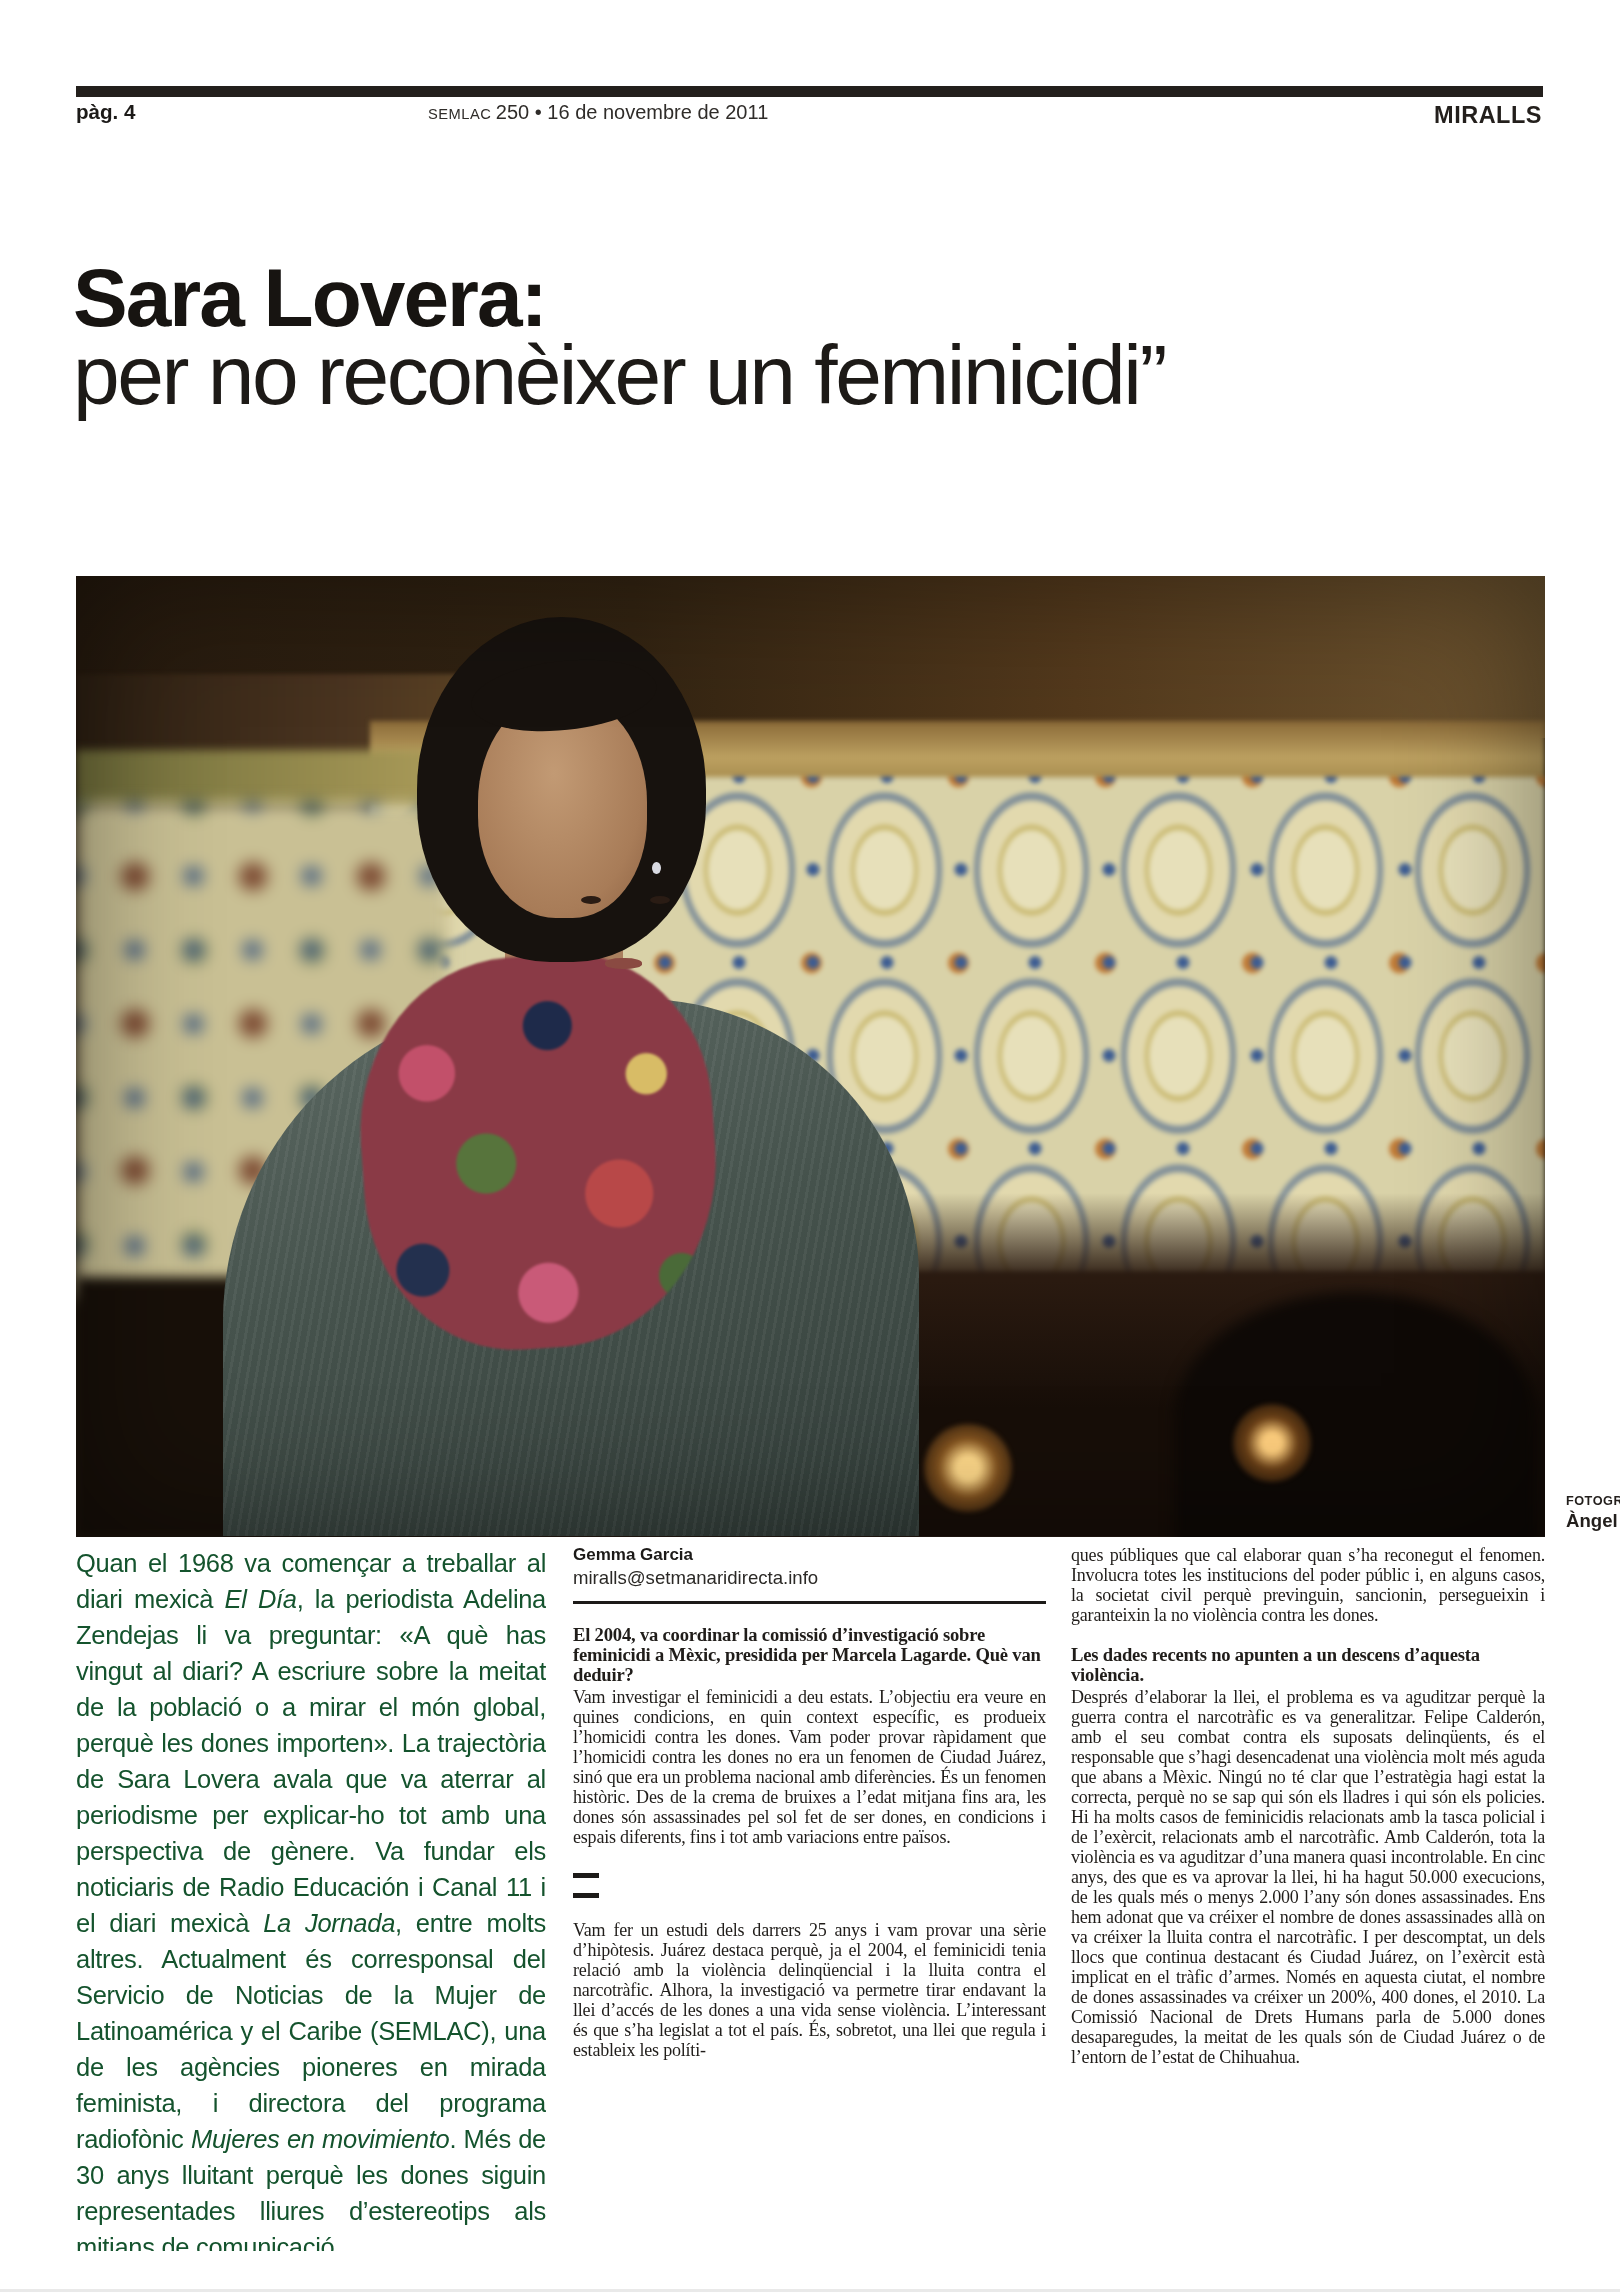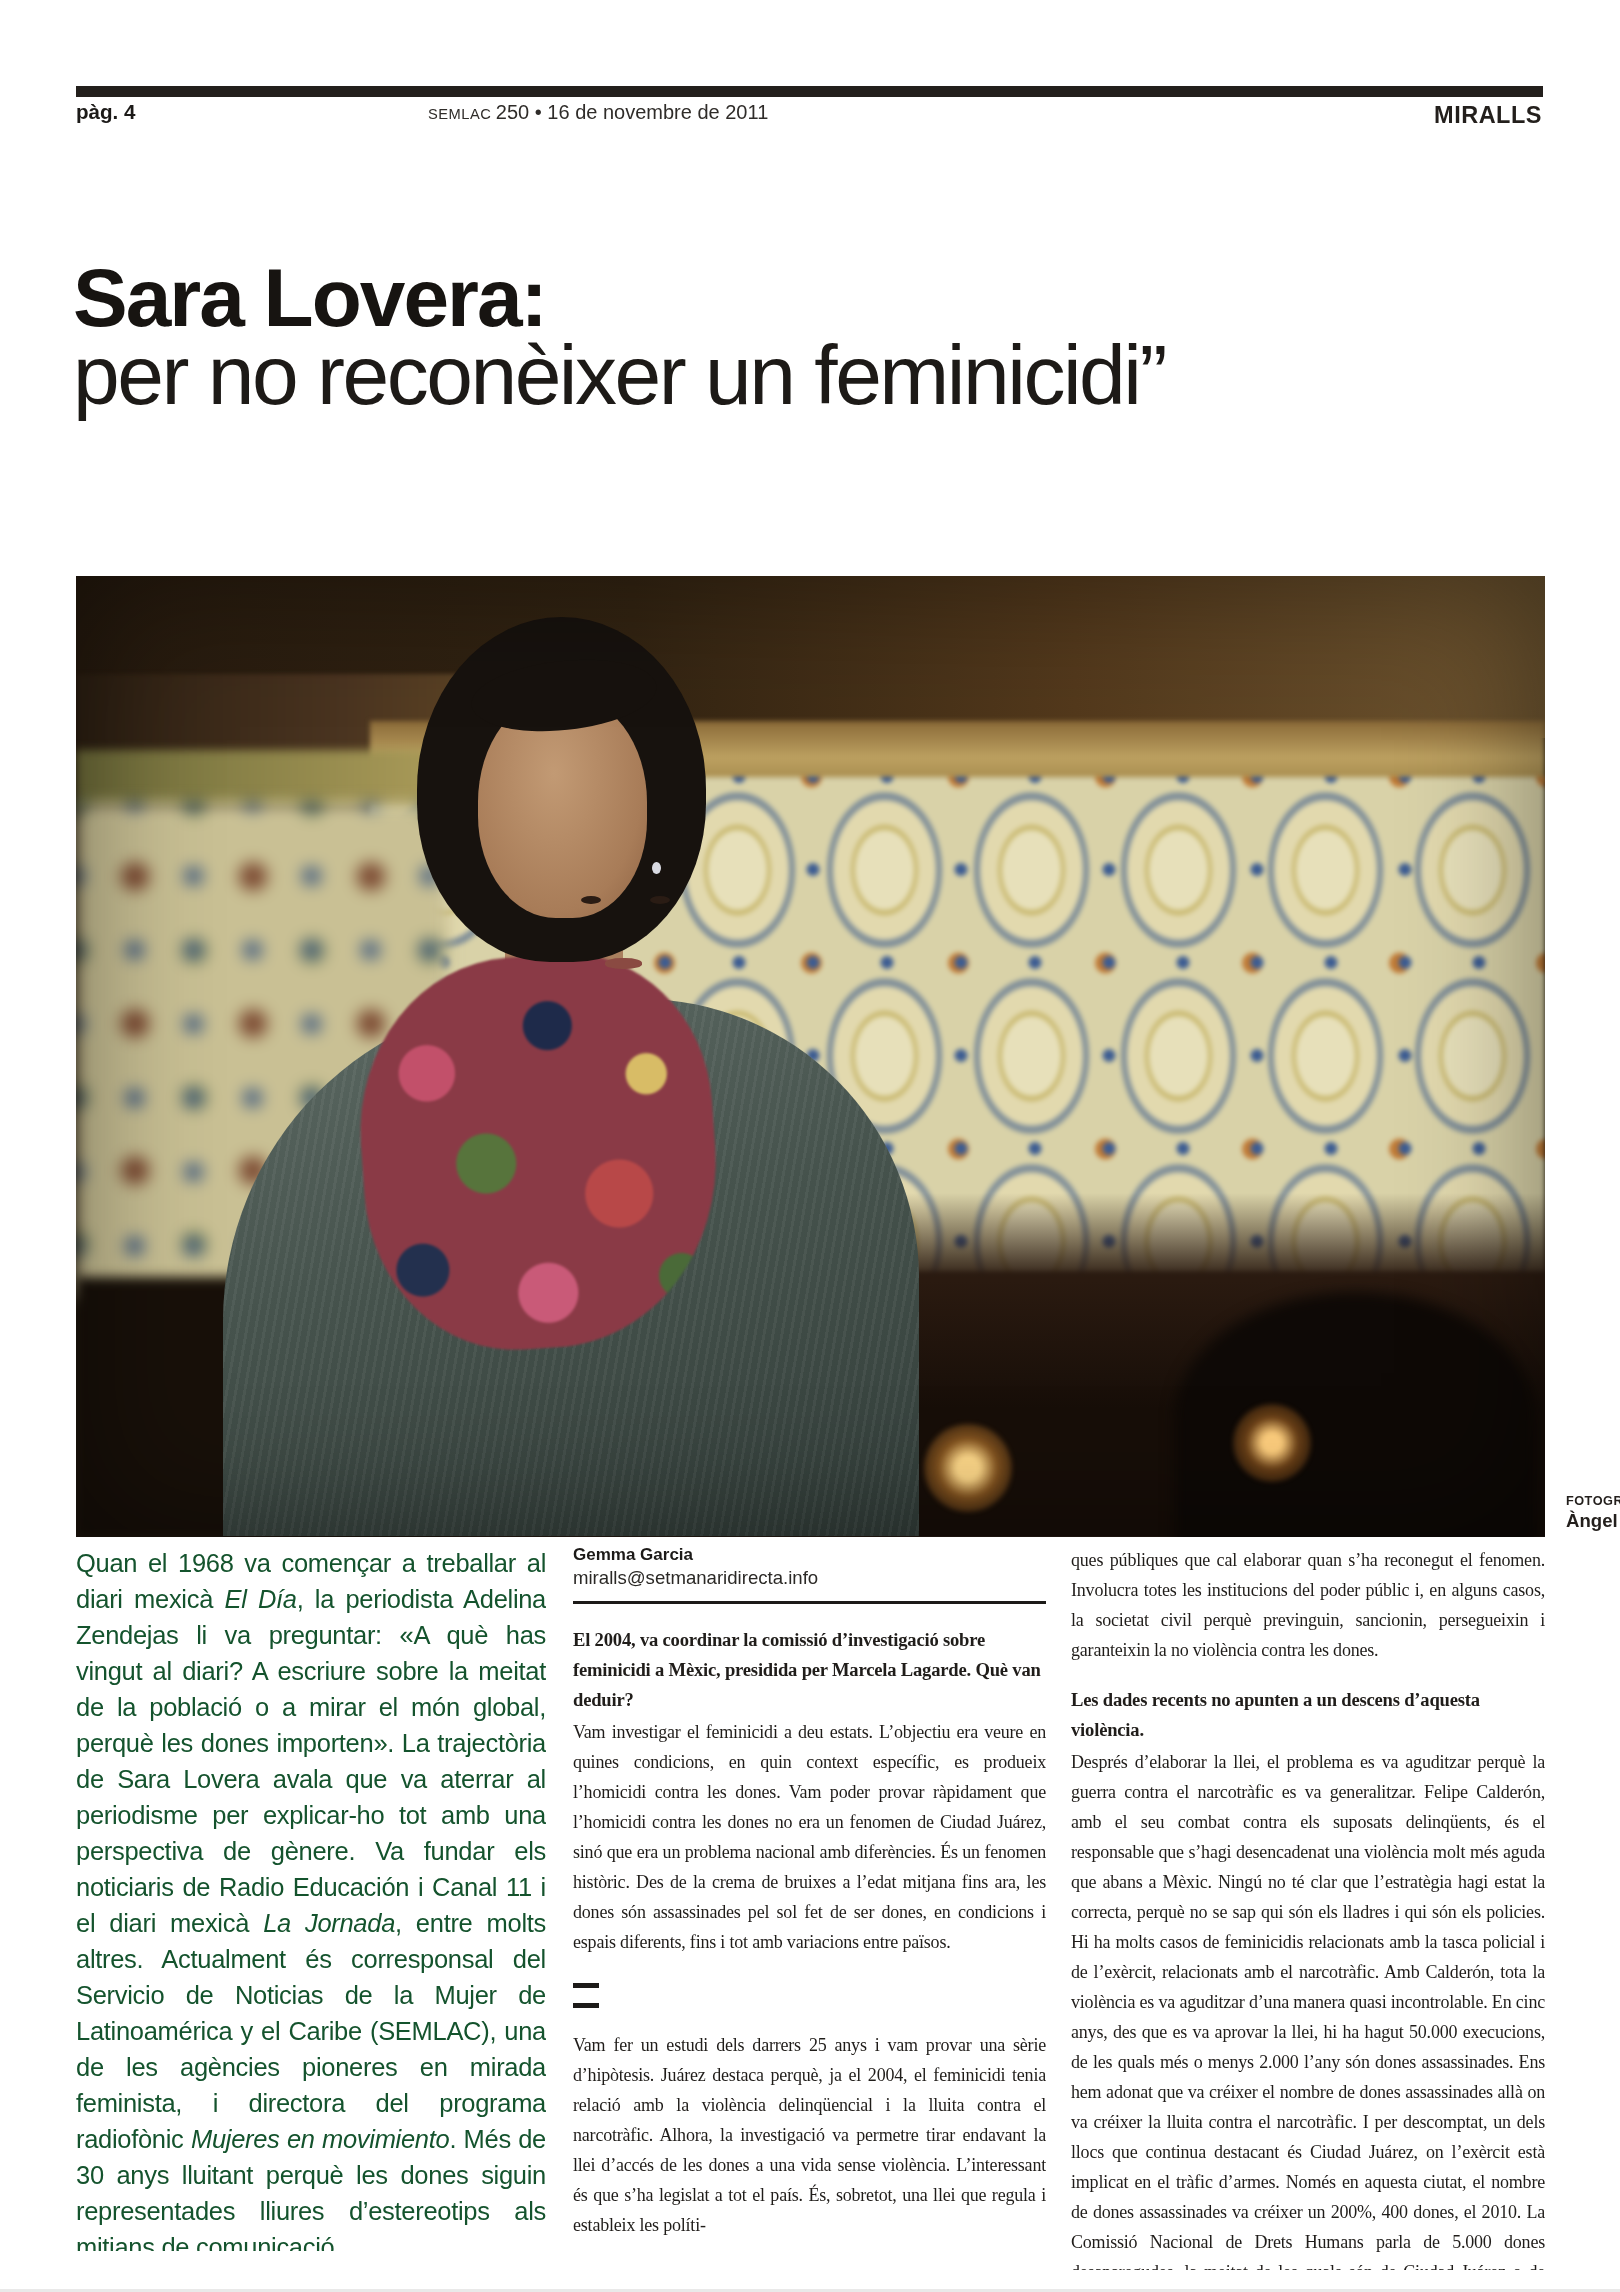--- a/index.html
+++ b/index.html
@@ -91,21 +91,21 @@
   
   .col{position:absolute;top:1545px;}
   .col-lead{left:76px;width:470px;height:706px;overflow:hidden;
     font-size:25.5px;line-height:36px;letter-spacing:-0.3px;text-align:justify;color:#14532d;}
   .col-lead em{font-style:italic;}
   .col-mid{left:573px;width:473px;height:725px;overflow:hidden;}
   .col-right{left:1071px;width:474px;height:725px;overflow:hidden;}
   .byline-author{font-size:17px;font-weight:bold;color:#1c1a18;}
   .byline-email{font-size:18.6px;color:#2b2926;margin-top:2px;}
   .byline-rule{width:100%;height:2.9px;background:#1c1a18;margin-top:11.8px;}
-  .serif{font-family:"Liberation Serif",serif;font-size:18px;line-height:30px;letter-spacing:-0.2px;text-align:justify;color:#201d1a;}
+  .serif{font-family:"Liberation Serif",serif;font-size:18px;line-height:20px;letter-spacing:-0.2px;text-align:justify;color:#201d1a;}
   .q{font-weight:bold;font-size:18.6px;margin:19.6px 0 2px 0;text-align:left;}
   .q-first{margin-top:21.6px;}
   .a{margin:0;}
   .dash{width:25.5px;height:4.9px;background:#1c1a18;}
   .dash-top{margin:25.5px 0 13.7px 0;}
   .dash-bottom{margin:15.7px 0 21.6px 0;}
   .pullquote{font-family:"Liberation Serif",serif;font-style:italic;font-size:33px;line-height:42px;color:#1c1a18;text-align:left;}
 </style>
 </head>
 <body>

